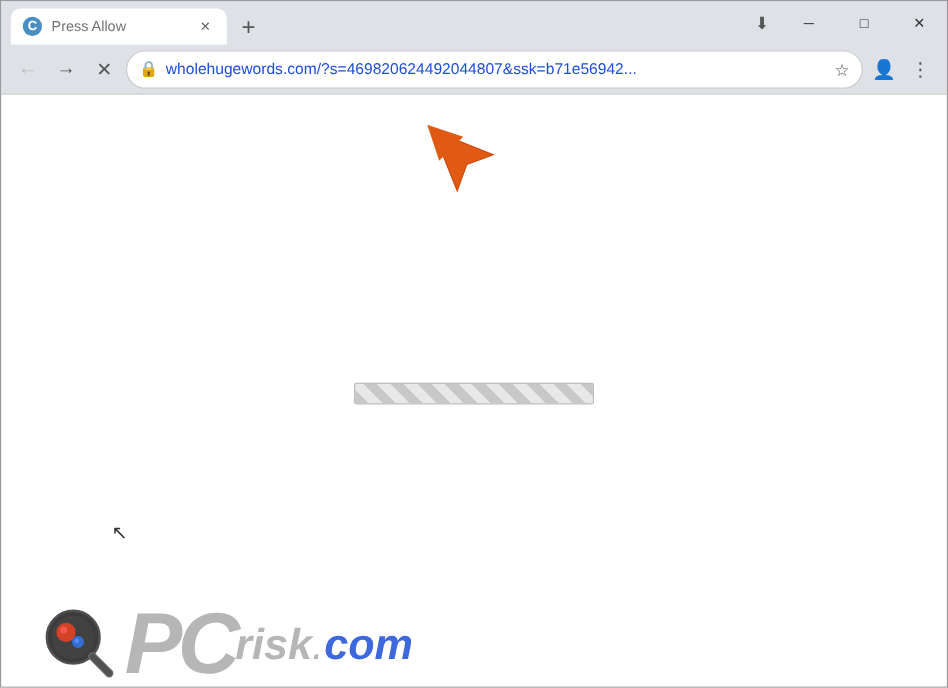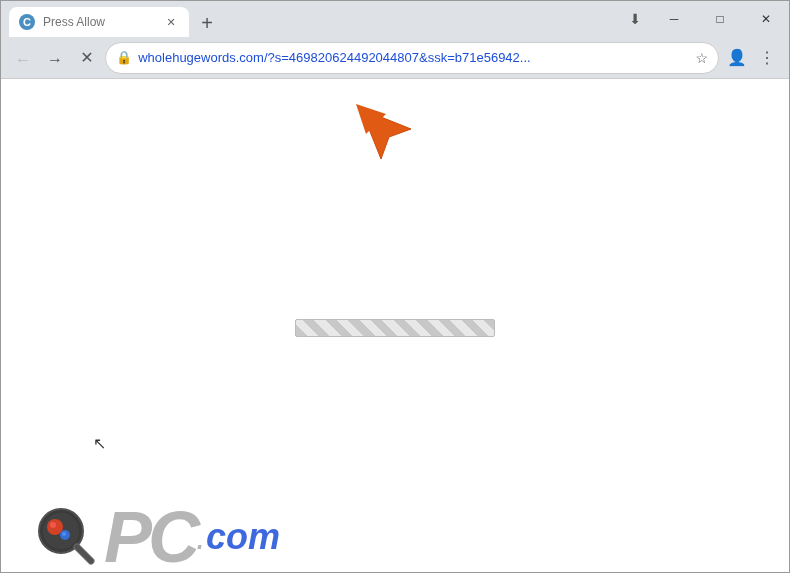--- a/index.html
+++ b/index.html
@@ -345,17 +345,18 @@
       <circle cx="26" cy="28" r="8" fill="#cc2200"></circle>
       <circle cx="24" cy="26" r="3" fill="#ff4444" opacity="0.7"></circle>
 
       <circle cx="36" cy="36" r="5" fill="#1155cc"></circle>
       <circle cx="35" cy="35" r="2" fill="#4488ff" opacity="0.7"></circle>
 
       <line x1="48" y1="48" x2="62" y2="62" stroke="#555" stroke-width="7" stroke-linecap="round"></line>
       <line x1="48" y1="48" x2="62" y2="62" stroke="#333" stroke-width="5" stroke-linecap="round"></line>
     </svg>
     <span class="pc-text">PC</span>
+    <span class="risk-text">risk</span>
     <span class="dot-text">.</span>
     <span class="com-text">com</span>
   </div>
 
 </div>
 
 </body></html>

